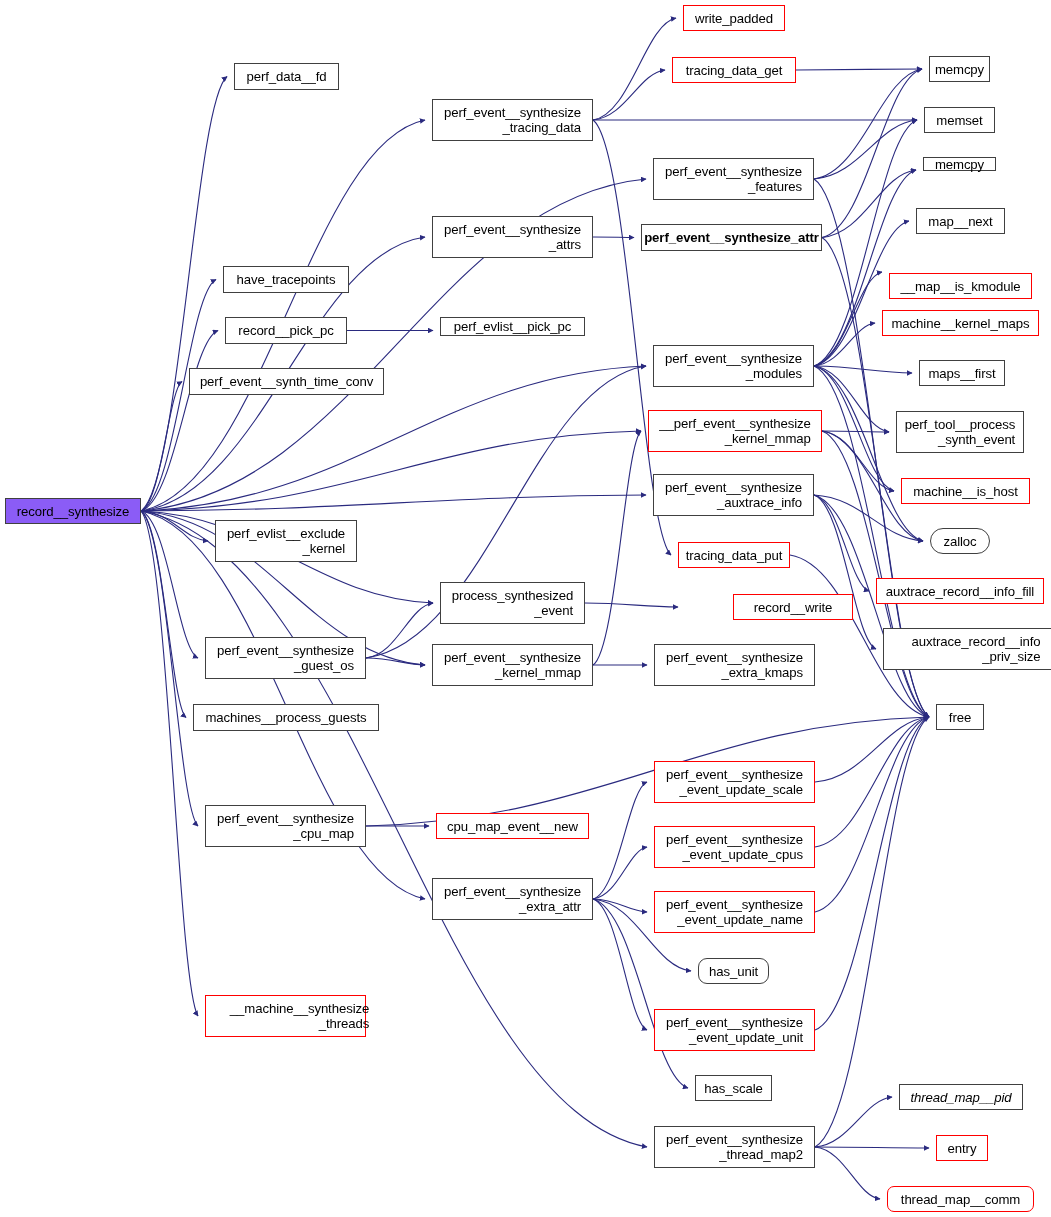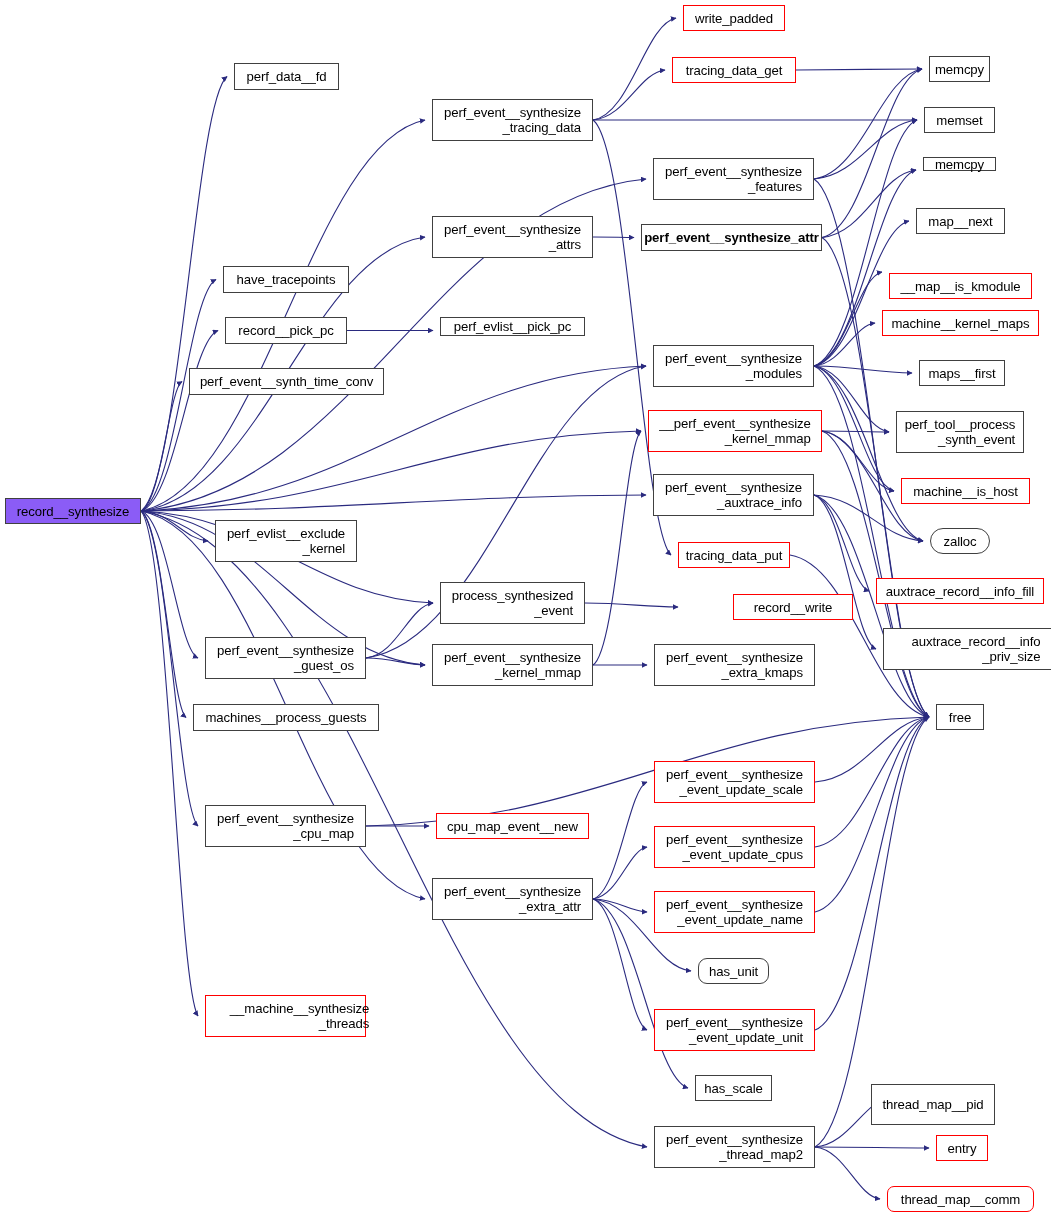--- a/index.html
+++ b/index.html
@@ -198,17 +198,17 @@
       <div class="node red" style="left: 654px; top: 891px; width: 161px; height: 42px;">perf_event__synthesize
 _event_update_name</div>
       <div class="node" style="left: 698px; top: 958px; width: 71px; height: 26px; border-radius: 9px;">has_unit</div>
       <div class="node red" style="left: 205px; top: 995px; width: 161px; height: 42px; padding-left: 28px;">__machine__synthesize
 _threads</div>
       <div class="node red" style="left: 654px; top: 1009px; width: 161px; height: 42px;">perf_event__synthesize
 _event_update_unit</div>
       <div class="node" style="left: 695px; top: 1075px; width: 77px; height: 26px;">has_scale</div>
       <div class="node" style="left: 654px; top: 1126px; width: 161px; height: 42px;">perf_event__synthesize
 _thread_map2</div>
-      <div class="node" style="left: 871px; top: 1084px; width: 124px; height: 41px;">thread_map__pid</div>
+      <div class="node" style="left: 899px; top: 1084px; width: 124px; height: 26px; font-style: italic;">thread_map__pid</div>
       <div class="node red" style="left: 936px; top: 1135px; width: 52px; height: 26px;">entry</div>
       <div class="node red" style="left: 887px; top: 1186px; width: 147px; height: 26px; border-radius: 7px;">thread_map__comm</div>
     </div>
 </div>
 
 </body></html>

